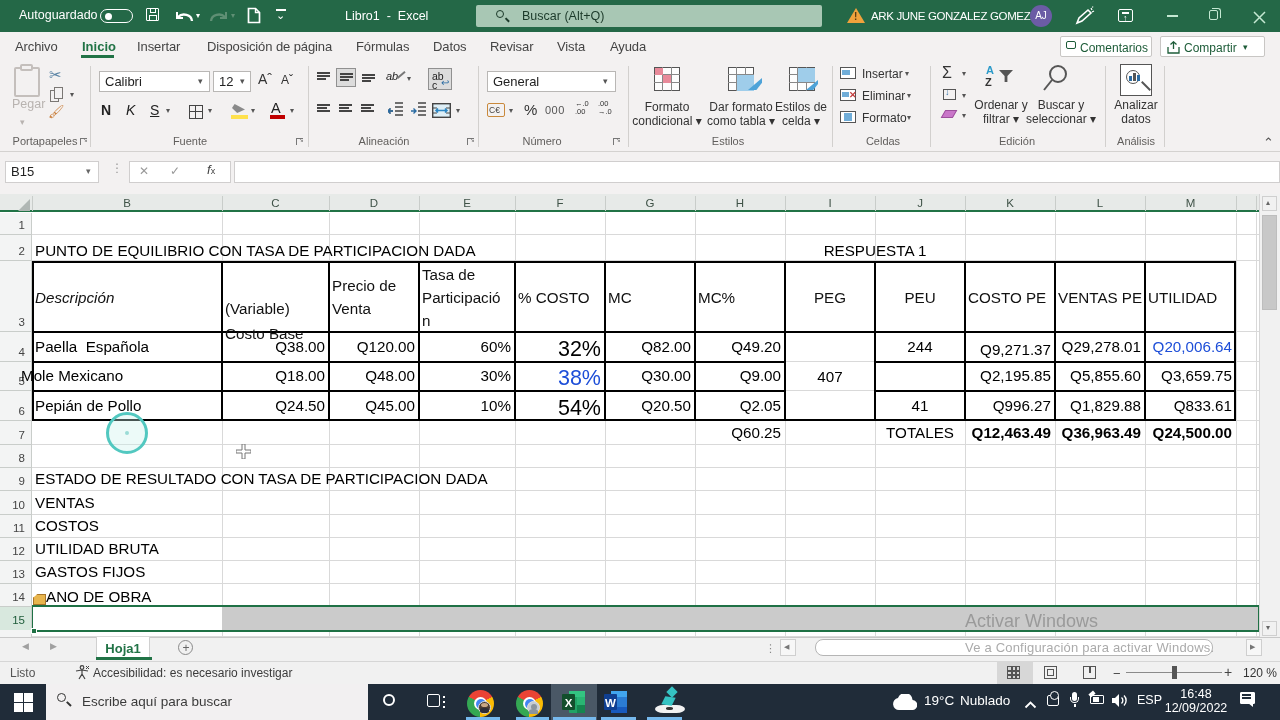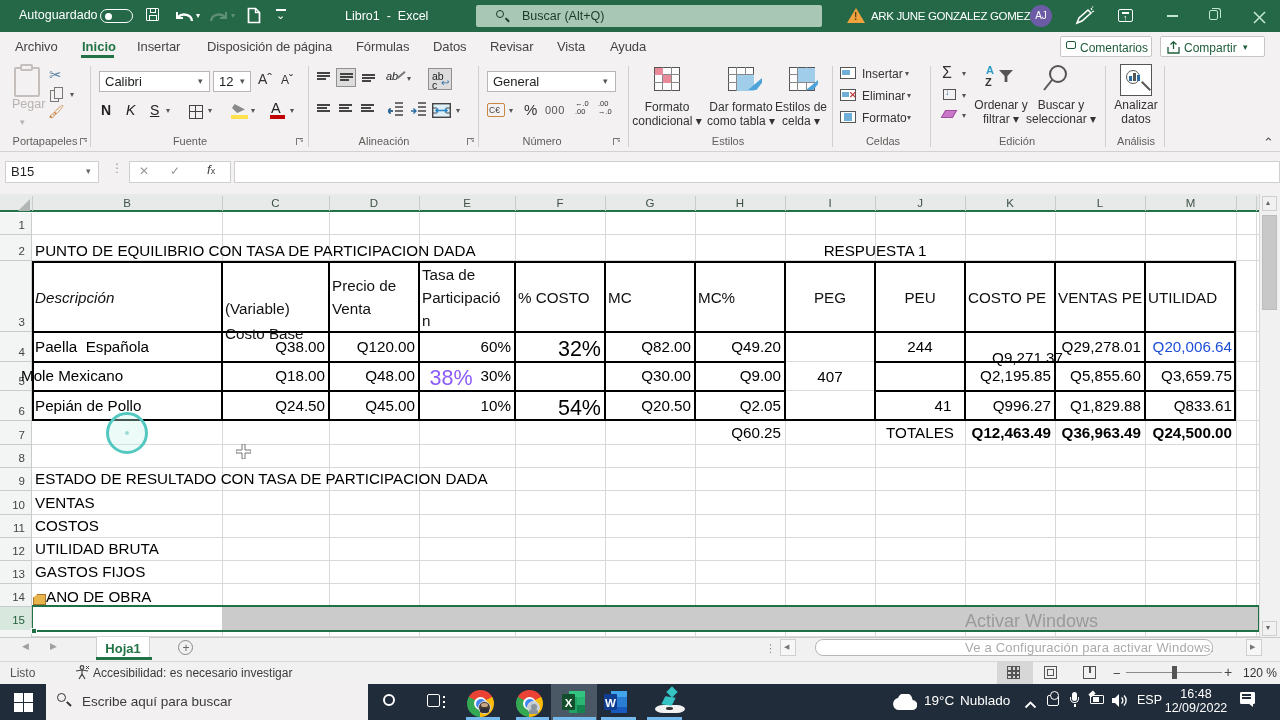--- a/index.html
+++ b/index.html
@@ -397,41 +397,41 @@
 <div style="left:1058px;top:289px;font-size:15.2px;color:#111;white-space:nowrap;">VENTAS PE</div>
 <div style="left:1148px;top:289px;font-size:15.2px;color:#111;white-space:nowrap;">UTILIDAD</div>
 <div style="left:35px;top:337.576px;font-size:15.2px;color:#000;white-space:nowrap;">Paella&nbsp; Española</div>
 <div style="left:25px;top:337.576px;width:300px;text-align:right;font-size:15.2px;color:#000;white-space:nowrap;">Q38.00</div>
 <div style="left:115px;top:337.576px;width:300px;text-align:right;font-size:15.2px;color:#000;white-space:nowrap;">Q120.00</div>
 <div style="left:211px;top:337.576px;width:300px;text-align:right;font-size:15.2px;color:#000;white-space:nowrap;">60%</div>
 <div style="left:301px;top:336.67px;width:300px;text-align:right;font-size:21.5px;color:#000;white-space:nowrap;">32%</div>
 <div style="left:391px;top:337.576px;width:300px;text-align:right;font-size:15.2px;color:#000;white-space:nowrap;">Q82.00</div>
 <div style="left:481px;top:337.576px;width:300px;text-align:right;font-size:15.2px;color:#000;white-space:nowrap;">Q49.20</div>
 <div style="left:770.0px;top:337.576px;width:300px;text-align:center;font-size:15.2px;color:#000;white-space:nowrap;">244</div>
-<div style="left:751px;top:349px;width:300px;text-align:right;font-size:15.2px;color:#000;white-space:nowrap;margin-left:12px;">Q9,271.37</div>
+<div style="left:751px;top:341px;width:300px;text-align:right;font-size:15.2px;color:#000;white-space:nowrap;">Q9,271.37</div>
 <div style="left:841px;top:337.576px;width:300px;text-align:right;font-size:15.2px;color:#000;white-space:nowrap;">Q29,278.01</div>
 <div style="left:932px;top:337.576px;width:300px;text-align:right;font-size:15.2px;color:#1d4ed8;white-space:nowrap;">Q20,006.64</div>
 <div style="left:21px;top:367.076px;font-size:15.2px;color:#000;white-space:nowrap;">Mole Mexicano</div>
 <div style="left:25px;top:367.076px;width:300px;text-align:right;font-size:15.2px;color:#000;white-space:nowrap;">Q18.00</div>
 <div style="left:115px;top:367.076px;width:300px;text-align:right;font-size:15.2px;color:#000;white-space:nowrap;">Q48.00</div>
 <div style="left:211px;top:367.076px;width:300px;text-align:right;font-size:15.2px;color:#000;white-space:nowrap;">30%</div>
-<div style="left:301px;top:366.17px;width:300px;text-align:center;font-size:21.5px;color:#8b5cf6;white-space:nowrap;">38%</div>
+<div style="left:301px;top:366.17px;width:300px;text-align:right;font-size:21.5px;color:#1d4ed8;white-space:nowrap;">38%</div>
 <div style="left:391px;top:367.076px;width:300px;text-align:right;font-size:15.2px;color:#000;white-space:nowrap;">Q30.00</div>
 <div style="left:481px;top:367.076px;width:300px;text-align:right;font-size:15.2px;color:#000;white-space:nowrap;">Q9.00</div>
 <div style="left:751px;top:367.076px;width:300px;text-align:right;font-size:15.2px;color:#000;white-space:nowrap;">Q2,195.85</div>
 <div style="left:841px;top:367.076px;width:300px;text-align:right;font-size:15.2px;color:#000;white-space:nowrap;">Q5,855.60</div>
 <div style="left:932px;top:367.076px;width:300px;text-align:right;font-size:15.2px;color:#000;white-space:nowrap;">Q3,659.75</div>
 <div style="left:35px;top:396.576px;font-size:15.2px;color:#000;white-space:nowrap;">Pepián de Pollo</div>
 <div style="left:25px;top:396.576px;width:300px;text-align:right;font-size:15.2px;color:#000;white-space:nowrap;">Q24.50</div>
 <div style="left:115px;top:396.576px;width:300px;text-align:right;font-size:15.2px;color:#000;white-space:nowrap;">Q45.00</div>
 <div style="left:211px;top:396.576px;width:300px;text-align:right;font-size:15.2px;color:#000;white-space:nowrap;">10%</div>
 <div style="left:301px;top:395.67px;width:300px;text-align:right;font-size:21.5px;color:#000;white-space:nowrap;">54%</div>
 <div style="left:391px;top:396.576px;width:300px;text-align:right;font-size:15.2px;color:#000;white-space:nowrap;">Q20.50</div>
 <div style="left:481px;top:396.576px;width:300px;text-align:right;font-size:15.2px;color:#000;white-space:nowrap;">Q2.05</div>
-<div style="left:770.0px;top:396.576px;width:346px;text-align:center;font-size:15.2px;color:#000;white-space:nowrap;">41</div>
+<div style="left:770.0px;top:396.576px;width:300px;text-align:center;font-size:15.2px;color:#000;white-space:nowrap;">41</div>
 <div style="left:751px;top:396.576px;width:300px;text-align:right;font-size:15.2px;color:#000;white-space:nowrap;">Q996.27</div>
 <div style="left:841px;top:396.576px;width:300px;text-align:right;font-size:15.2px;color:#000;white-space:nowrap;">Q1,829.88</div>
 <div style="left:932px;top:396.576px;width:300px;text-align:right;font-size:15.2px;color:#000;white-space:nowrap;">Q833.61</div>
 <div style="left:680px;top:368px;width:300px;text-align:center;font-size:15.2px;color:#000;white-space:nowrap;">407</div>
 <div style="left:481px;top:423.576px;width:300px;text-align:right;font-size:15.2px;color:#000;white-space:nowrap;">Q60.25</div>
 <div style="left:770.0px;top:423.576px;width:300px;text-align:center;font-size:15.2px;color:#000;white-space:nowrap;">TOTALES</div>
 <div style="left:751px;top:423.576px;width:300px;text-align:right;font-size:15.2px;color:#000;white-space:nowrap;font-weight:bold;">Q12,463.49</div>
 <div style="left:841px;top:423.576px;width:300px;text-align:right;font-size:15.2px;color:#000;white-space:nowrap;font-weight:bold;">Q36,963.49</div>
 <div style="left:932px;top:423.576px;width:300px;text-align:right;font-size:15.2px;color:#000;white-space:nowrap;font-weight:bold;">Q24,500.00</div>
 <div style="left:35px;top:470.076px;font-size:15.2px;color:#000;white-space:nowrap;">ESTADO DE RESULTADO CON TASA DE PARTICIPACION DADA</div>

